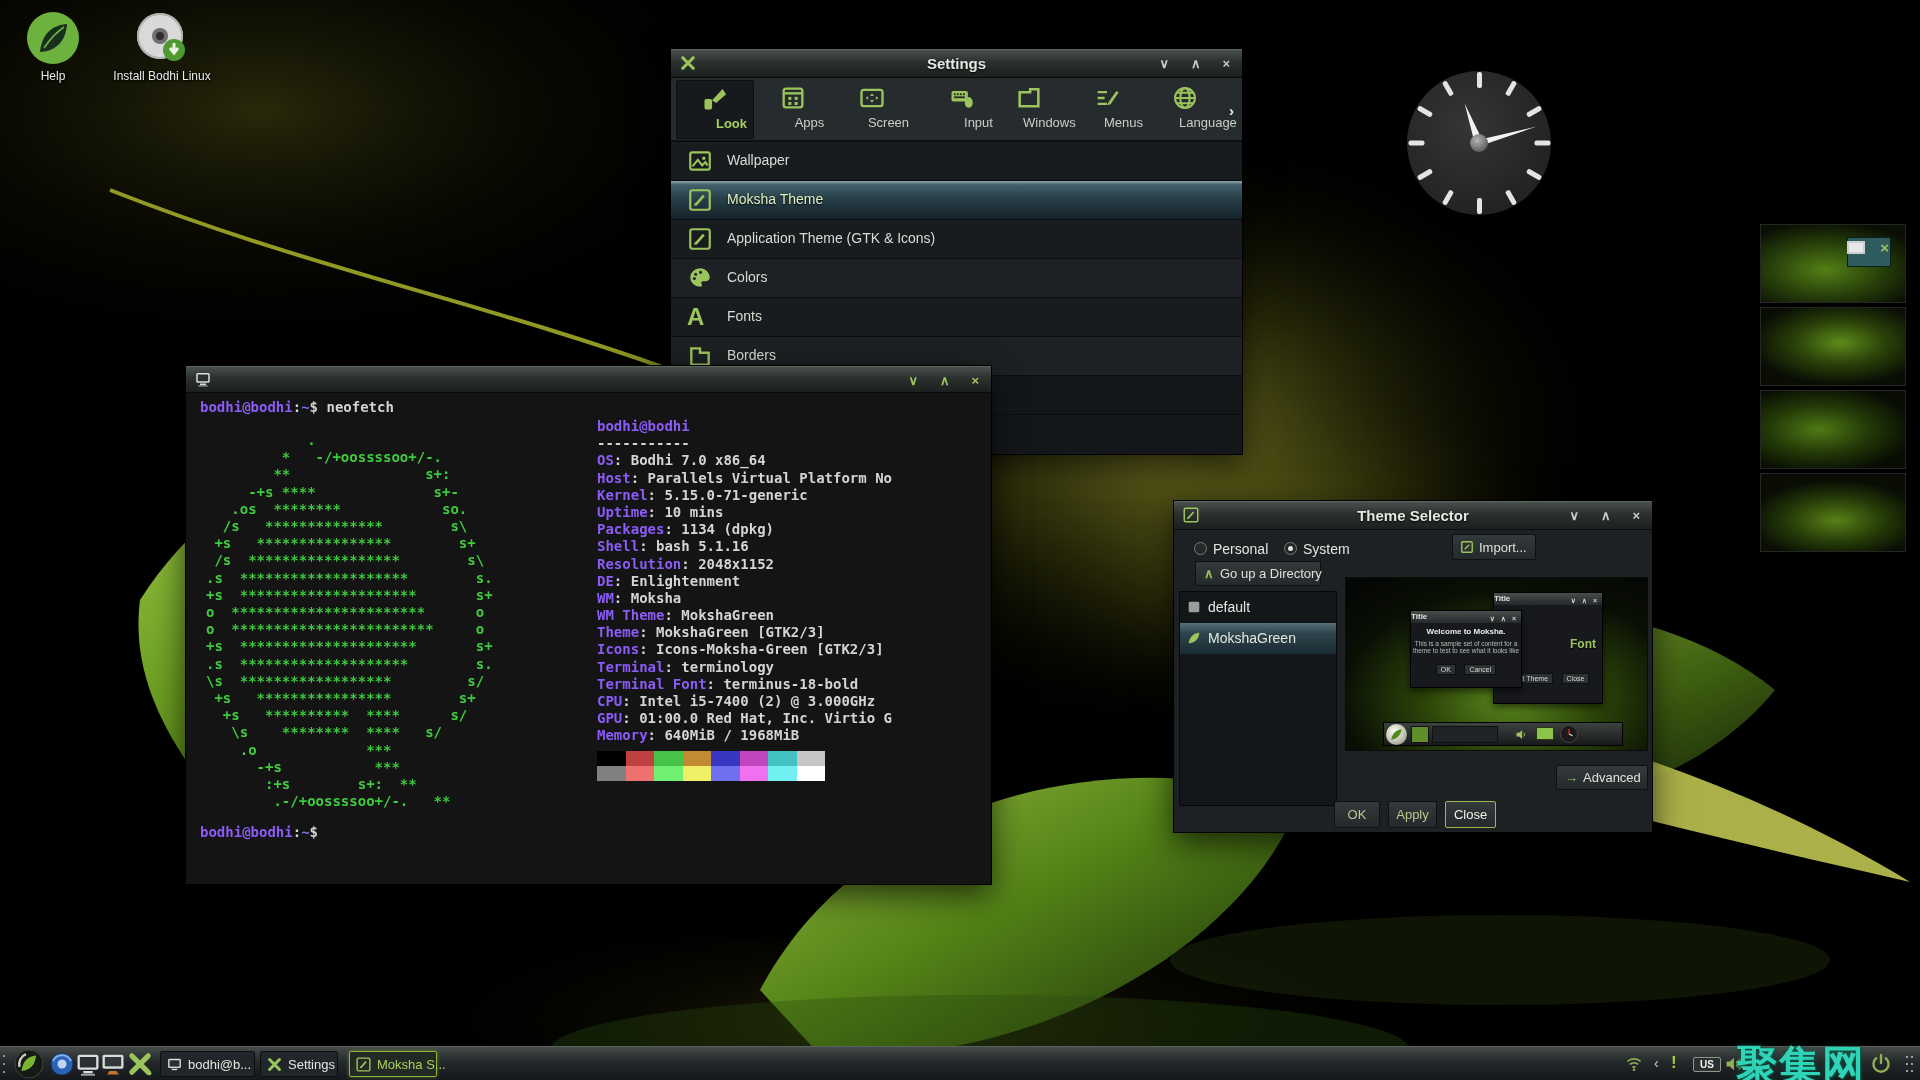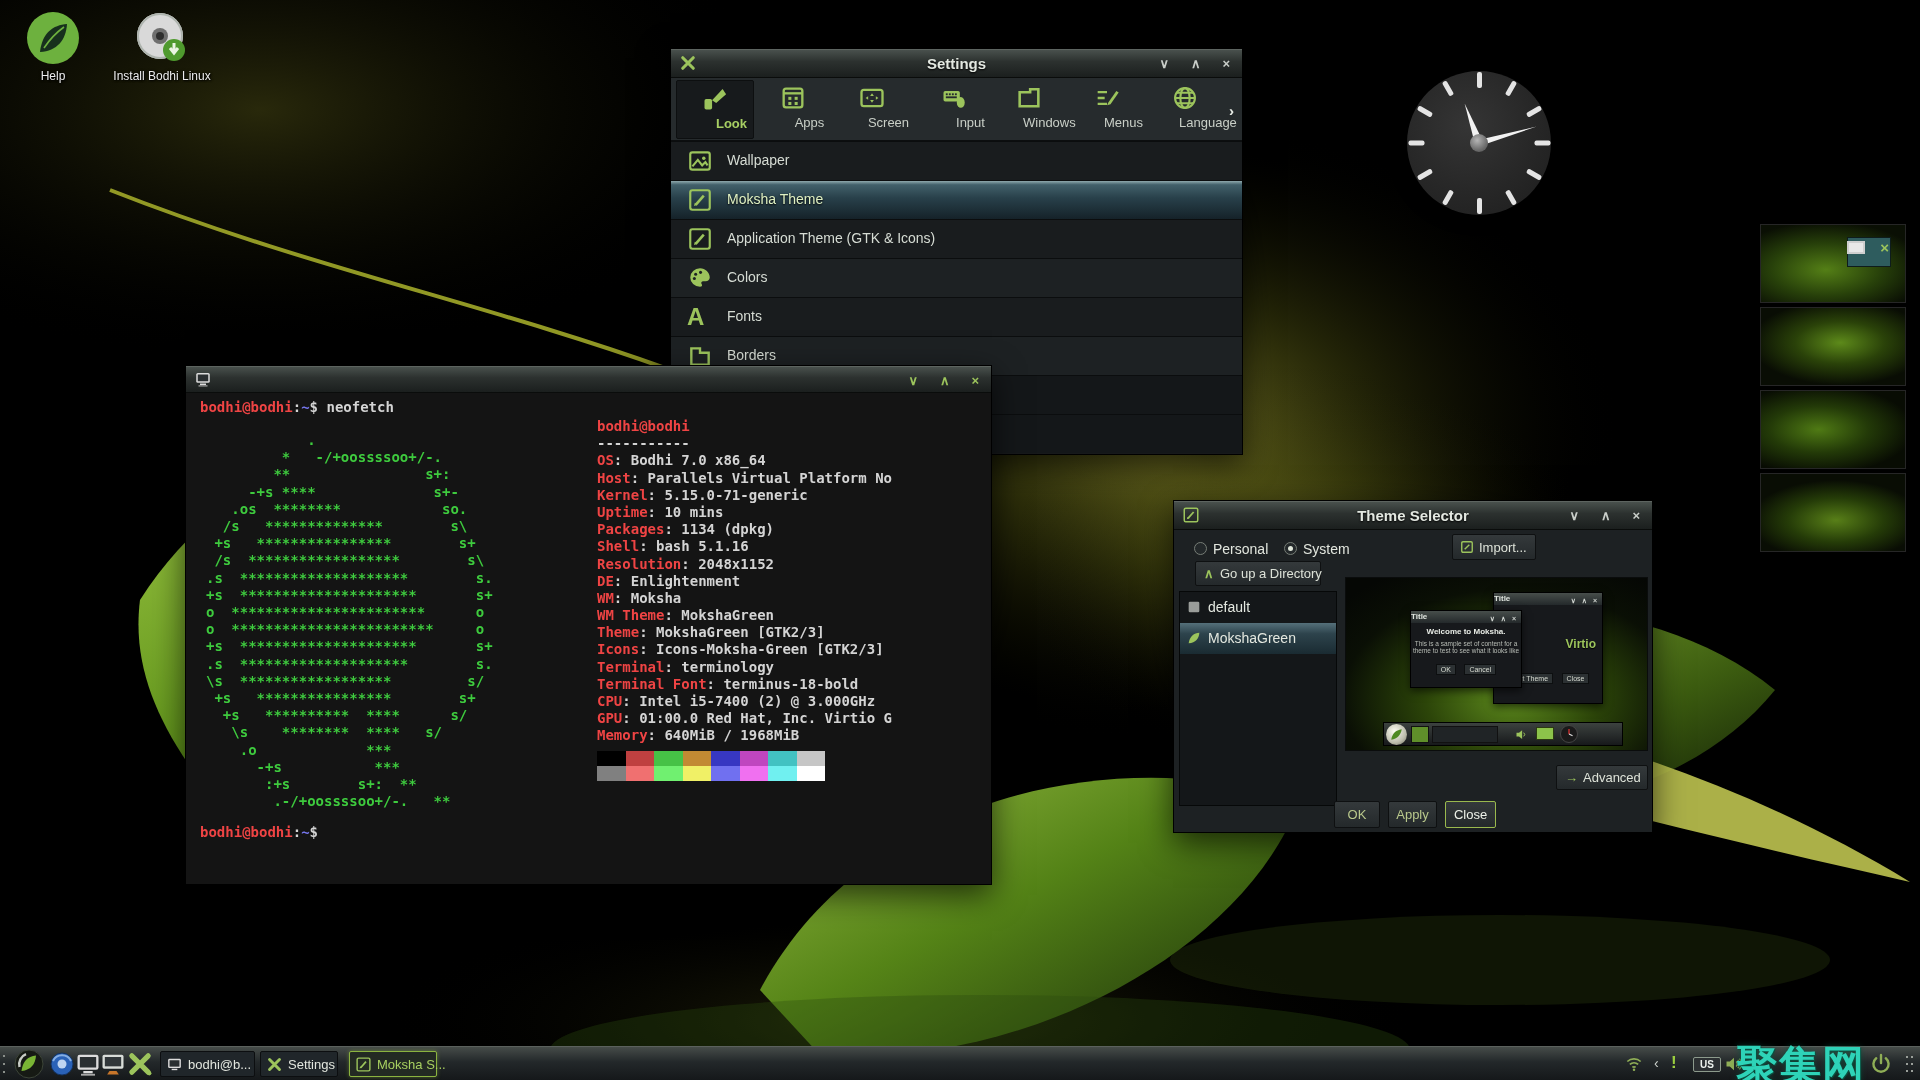--- a/index.html
+++ b/index.html
@@ -48,21 +48,21 @@
   .slabel{position:absolute;left:56px;top:10px;font-size:14px;color:#d6dcd4;}
   .srow.sel .slabel{color:#dff0c2;text-shadow:0 1px 2px #000;}
   .Aicon{font-weight:bold;font-size:24px;color:#9cc45c;line-height:26px;}
 
   
   #terminal{left:185px;top:365px;width:807px;height:520px;background:#141414;}
   #terminal .tbar{height:27px;}
   #terminal .ttitle{font-size:13px;top:6px;color:#d3d8d1;}
   .term{font-family:"DejaVu Sans Mono",monospace;font-size:14px;font-weight:bold;line-height:17.2px;
         white-space:pre;}
-  .tlab{color:#ef4444;margin-top:36px;}
+  .tlab{color:#8b5cf6;margin-top:36px;}
   .twhite{color:#d4d4d4;}
   .tblue{color:#7575ea;}
   #nfart{position:absolute;left:20px;top:52px;color:#3ecb3e;}
   #nfinfo{position:absolute;left:411px;top:52px;}
   .nline{height:17.2px;}
   #nfpal{position:absolute;left:411px;top:385px;width:230px;font-size:0;}
   .pcell{display:inline-block;width:28.5px;height:15px;}
   #prompt1{position:absolute;left:14px;top:33px;}
   #prompt2{position:absolute;left:14px;top:458px;}
 
@@ -292,21 +292,21 @@
         </div>
         <div class="tbitem" style="left: 162px;">
           <span class="tbicon">
             <svg viewBox="0 0 24 24" fill="none" stroke="currentColor" stroke-width="2">
               <rect x="3" y="5" width="18" height="14" rx="2"></rect>
               <path d="M12 8 l1.6 2.2 h-3.2 Z M12 16 l1.6-2.2 h-3.2 Z M6.5 12 l2.2-1.6 v3.2 Z M17.5 12 l-2.2-1.6 v3.2 Z" fill="currentColor" stroke="none"></path>
             </svg>
           </span>
           <span class="tblabel">Screen</span>
         </div>
-        <div class="tbitem" style="left: 244px;">
+        <div class="tbitem" style="left: 252px;">
           <span class="tbicon">
             <svg viewBox="0 0 24 24" fill="currentColor">
               <rect x="3" y="6" width="14" height="9" rx="1.5"></rect>
               <g fill="#262b2d">
                 <rect x="5" y="8" width="1.6" height="1.6"></rect>
                 <rect x="7.6" y="8" width="1.6" height="1.6"></rect>
                 <rect x="10.2" y="8" width="1.6" height="1.6"></rect>
                 <rect x="12.8" y="8" width="1.6" height="1.6"></rect>
                 <rect x="5" y="10.6" width="9.4" height="1.6"></rect>
               </g>
@@ -502,21 +502,21 @@
             </svg>
           </span>
           <span class="tnm">MokshaGreen</span>
         </div>
       </div>
 
     <div id="preview">
 
       <div class="mwin" style="left:147px;top:14px;width:110px;height:112px">
         <div class="mtbar"><span>Title</span><span class="mctl">∨ ∧ ×</span></div>
-        <div style="position:absolute;right:6px;top:44px;color:#9cc45c;font-weight:bold;font-size:12px;text-shadow:0 1px 1px #000">Virtio</div>
+        <div style="position:absolute;right:6px;top:44px;color:#9cc45c;font-weight:bold;font-size:12px;text-shadow:0 1px 1px #000">Font</div>
         <div style="position:absolute;left:4px;bottom:18px;width:100%">
           <span class="mbtn">Select Theme</span>
           <span class="mbtn">Close</span>
         </div>
       </div>
 
       <div class="mwin" style="left:64px;top:32px;width:112px;height:78px">
         <div class="mtbar"><span>Title</span><span class="mctl">∨ ∧ ×</span></div>
         <div style="text-align:center;font-size:8px;font-weight:bold;color:#e8ece6;margin-top:4px">Welcome to Moksha.</div>
         <div style="text-align:center;font-size:6.5px;color:#b8bdb6;margin-top:4px">

